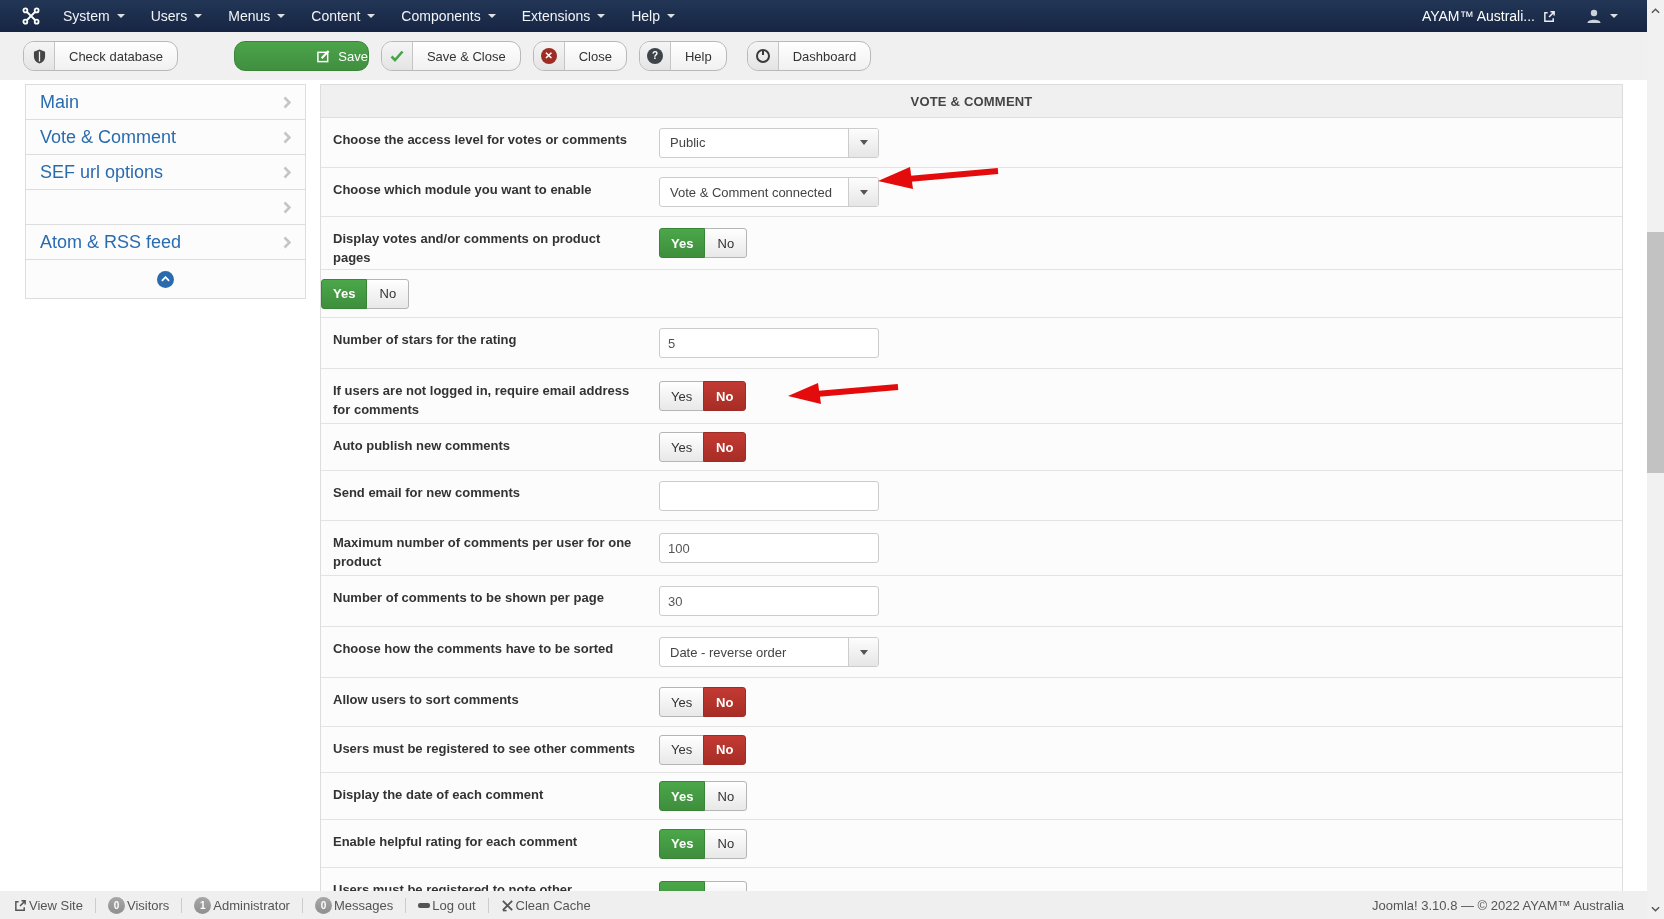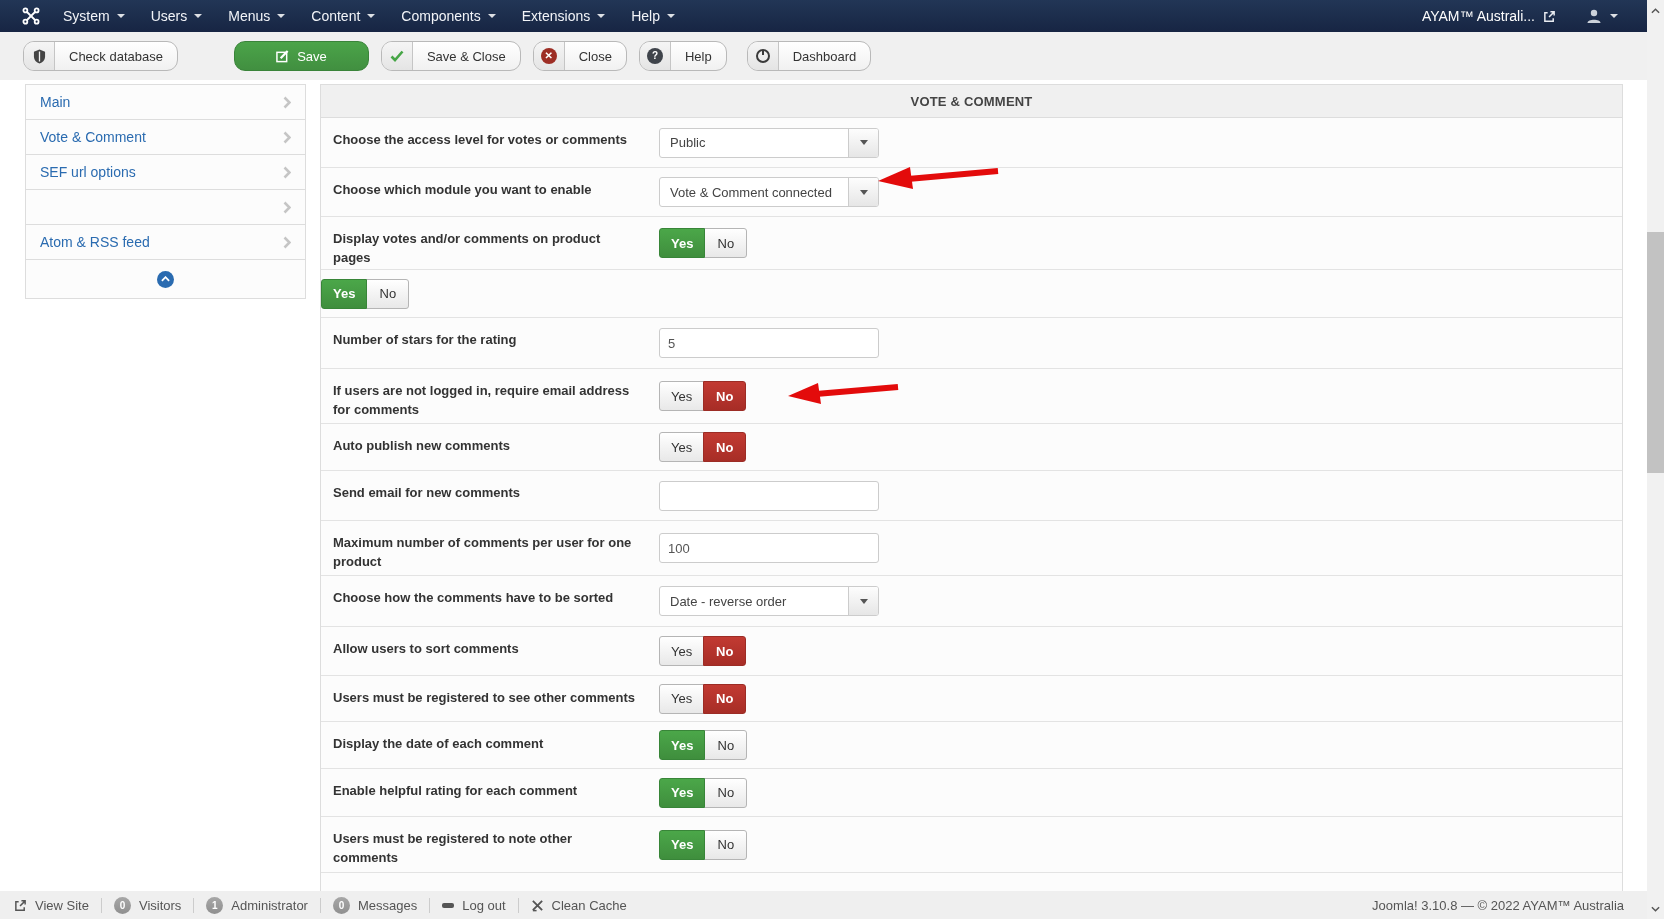--- a/index.html
+++ b/index.html
@@ -30,36 +30,36 @@
     background:linear-gradient(#fff,#f1f1f1); cursor:pointer; overflow:hidden; margin-right:12px;
   }
   .tbtn .ico {
     width:31px; display:flex; align-items:center; justify-content:center;
     background:linear-gradient(#f5f5f5,#e4e4e4); border-right:1px solid #c5c5c5;
   }
   .tbtn .txt { padding:0 14px; display:flex; align-items:center; font-size:13px; color:#333; }
   .tbtn.first { margin-right:56px; }
   .tbtn.success {
     background:linear-gradient(#4ba449,#418f40); border-color:#3a843a; color:#fff;
-    width:135px; justify-content:center; align-items:center; gap:8px;
+    width:135px; justify-content:flex-end; align-items:center; gap:8px;
   }
   .tbtn.success .txt { color:#fff; padding:0; }
   .tbtn.dash-gap { margin-left:8px; }
   .circle-ico { width:16px; height:16px; border-radius:50%; display:flex; align-items:center; justify-content:center; color:#fff; font-size:10px; font-weight:bold; line-height:1; }
   .circle-ico.red { background:#9d2d24; }
   .circle-ico.dark { background:#3f444b; }
   .ring-ico { width:14px; height:14px; border-radius:50%; border:2px solid #3a3a3a; position:relative; }
   .ring-ico::after { content:""; position:absolute; left:4px; top:-1px; width:2px; height:5px; background:#3a3a3a; }
   
   .sidebar {
     position:absolute; left:25px; top:84px; width:281px; background:#fcfcfc;
     border:1px solid #ddd; z-index:2;
   }
   .side-item { height:35px; border-bottom:1px solid #ddd; display:flex; align-items:center; padding:0 14px; cursor:pointer; }
-  .side-item .lbl { color:#2a6bb0; font-size:14px; flex:1; }
+  .side-item .lbl { color:#2a6bb0; font-size:18px; flex:1; }
   .side-collapse { height:38px; display:flex; align-items:center; justify-content:center; cursor:pointer; }
   .collapse-circle { width:17px; height:17px; border-radius:50%; background:#2a6bb0; display:flex; align-items:center; justify-content:center; }
   
   .panel {
     position:absolute; left:320px; top:84px; width:1303px; height:835px;
     border:1px solid #ddd; background:#fcfcfc; overflow:hidden; z-index:1;
   }
   .panel-header {
     height:33px; background:#f0f0f0; border-bottom:1px solid #ddd;
     display:flex; align-items:center; justify-content:center;
@@ -87,21 +87,21 @@
   .tog.no { border-radius:0 3px 3px 0; margin-left:-1px; }
   .tog.on-green { background:linear-gradient(#4ba749,#3f8e3d); border-color:#388538; color:#fff; font-weight:bold; z-index:1; }
   .tog.on-red { background:linear-gradient(#c23a32,#a72d26); border-color:#9c2c25; color:#fff; font-weight:bold; z-index:1; }
   
   .annot { position:absolute; z-index:20; pointer-events:none; }
   
   .statusbar {
     position:absolute; left:0; bottom:0; width:1664px; height:28px; background:#efefef;
     display:flex; align-items:center; padding:0 40px 0 14px; color:#555; font-size:13px; z-index:15;
   }
-  .sb-item { display:flex; align-items:center; gap:8px; cursor:pointer; color:#555; }
+  .sb-item { display:flex; align-items:center; gap:2px; cursor:pointer; color:#555; }
   .sb-sep { width:1px; height:15px; background:#ccc; margin:0 12px; }
   .badge { width:17px; height:17px; border-radius:50%; background:linear-gradient(#a7a7a7,#8f8f8f); color:#fff; font-size:10px; font-weight:bold; display:flex; align-items:center; justify-content:center; }
   .sb-right { margin-left:auto; color:#555; }
   .dash-ico { width:12px; height:5px; background:#555; border-radius:2px; }
   
   .scrollbar { position:absolute; right:0; top:0; width:17px; height:919px; background:#f1f1f1; z-index:30; }
   .sb-thumb { position:absolute; left:0; top:232px; width:17px; height:241px; background:#c2c2c2; }
   .sb-arrow { position:absolute; left:0; width:17px; height:17px; display:flex; align-items:center; justify-content:center; }
   .sb-arrow.top { top:2px; } .sb-arrow.bottom { bottom:2px; }
 </style>
@@ -334,20 +334,26 @@
       </div>
   </div>
 
   <div class="frow" style="height:55px">
     <div class="flabel">Maximum number of comments per user for one product</div>
     <div class="fctrl">
         <input class="tinput" value="100" style="">
       </div>
   </div>
 
+  <div class="frow" style="height:51px">
+    <div class="flabel">Number of comments to be shown per page</div>
+    <div class="fctrl">
+        <input class="tinput" value="30" style="">
+      </div>
+  </div>
 
   <div class="frow" style="height:51px">
     <div class="flabel">Choose how the comments have to be sorted</div>
     <div class="fctrl">
         <div class="fselect">
       <span class="sval">Date - reverse order</span>
       <span class="sbtn">
             <span class="sel-caret"></span>
           </span>
     </div>

